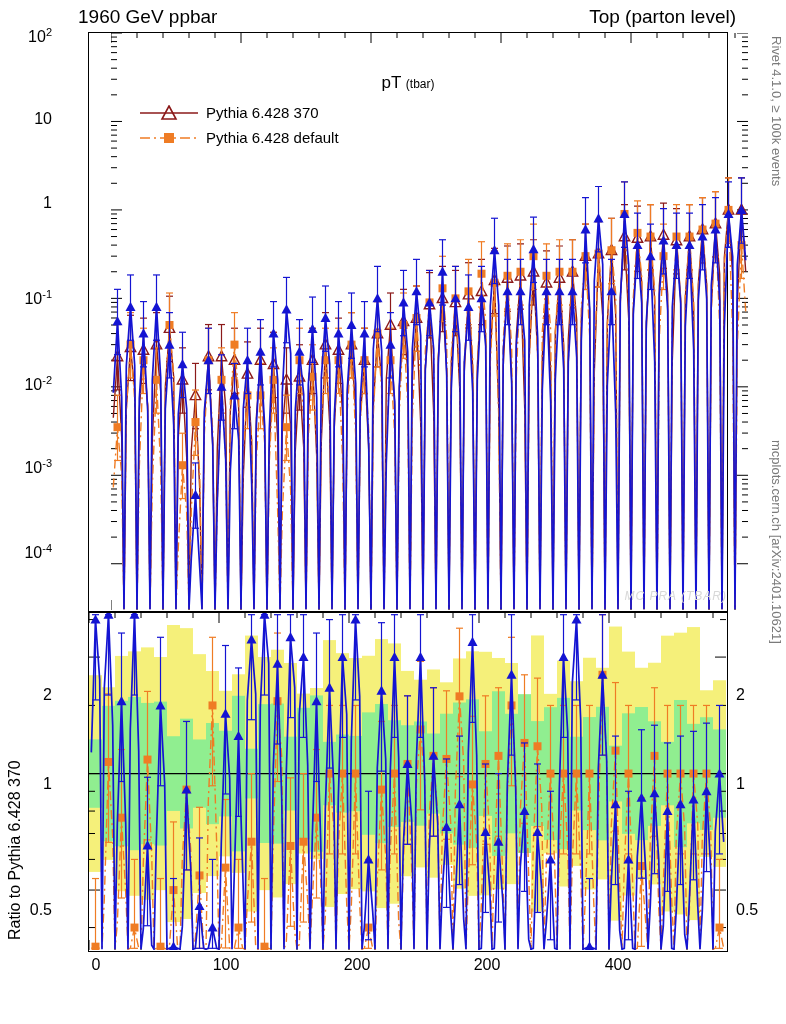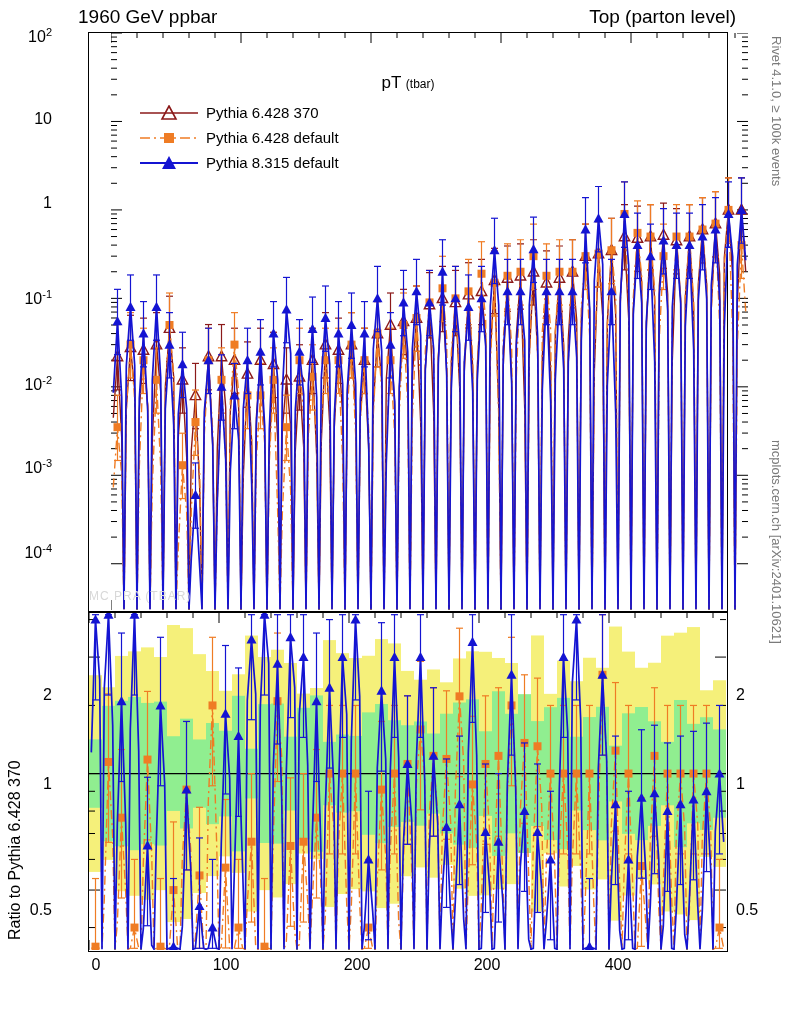--- a/index.html
+++ b/index.html
@@ -19,22 +19,22 @@
   
   #main-frame{position:absolute;left:88px;top:32px;width:640px;height:580px;
               border:1.5px solid #000;box-sizing:border-box;background:#fff;padding-left:22px;}
   #ratio-frame{position:absolute;left:88px;top:612px;width:640px;height:340px;
               border:1.5px solid #000;box-sizing:border-box;background:#fff;overflow:hidden;}
 
   .plot-title{position:absolute;left:0;right:0;top:40px;text-align:center;
               font-size:17px;color:#000;}
   .plot-title .sub{font-size:12px;}
 
-  .watermark{position:absolute;left:0;right:0;top:556px;text-align:left;
-             font-size:12px;color:#d8d8d8;letter-spacing:1px;}
+  .watermark{position:absolute;left:0;right:0;top:556px;text-align:right;
+             font-size:12px;color:#d8d8d8;letter-spacing:1px;font-style:italic;}
 
   
   .ytick{position:absolute;right:734px;font-size:16px;text-align:right;white-space:nowrap;}
   .ytick sup{font-size:11px;}
   .xtick{position:absolute;font-size:16px;text-align:center;width:60px;}
   .rtick-l{position:absolute;right:734px;font-size:16px;text-align:right;}
   .rtick-r{position:absolute;left:736px;font-size:16px;text-align:left;}
 
   #ylabel-ratio{position:absolute;left:6px;top:640px;height:300px;
                 writing-mode:vertical-rl;transform:rotate(180deg);
@@ -842,29 +842,20 @@
   </div>
   <div class="row">
     <span class="mk">
       <svg width="58" height="16">
             <line x1="0" y1="8" x2="58" y2="8" stroke="#ef7c24" stroke-width="1.6" stroke-dasharray="10,4,2,4"></line>
       <rect x="24" y="3" width="10" height="10" fill="#ef7c24"></rect>
           </svg>
     </span>
     <span class="lbl">Pythia 6.428 default</span>
   </div>
-  <div class="row">
-    <span class="mk">
-      <svg width="58" height="16">
-            <line x1="0" y1="8" x2="58" y2="8" stroke="#1414d2" stroke-width="1.8"></line>
-      <polygon points="29,1 36,14 22,14" fill="#1414d2"></polygon>
-          </svg>
-    </span>
-    <span class="lbl">Pythia 8.315 default</span>
-  </div>
 </div>
 
 <div id="ratio-frame">
   <svg id="ratio-svg" width="637" height="337" viewBox="0 0 637 337">
         <rect x="0" y="62.233316806708274" width="12.999999999999998" height="196.68428298979023" fill="#f5f07a"></rect>
         <rect x="0" y="126.37137785321747" width="12.999999999999998" height="68.40816089677188" fill="#90ee90"></rect>
         <rect x="12.999999999999998" y="74.27170463157495" width="12.999999999999998" height="172.60750734005694" fill="#f5f07a"></rect>
         <rect x="12.999999999999998" y="92.83856377004054" width="12.999999999999998" height="135.47378906312574" fill="#90ee90"></rect>
         <rect x="25.999999999999996" y="42.932655666819244" width="13.000000000000004" height="235.2856052695683" fill="#f5f07a"></rect>
         <rect x="25.999999999999996" y="87.82481076302767" width="13.000000000000004" height="145.50129507715144" fill="#90ee90"></rect>

